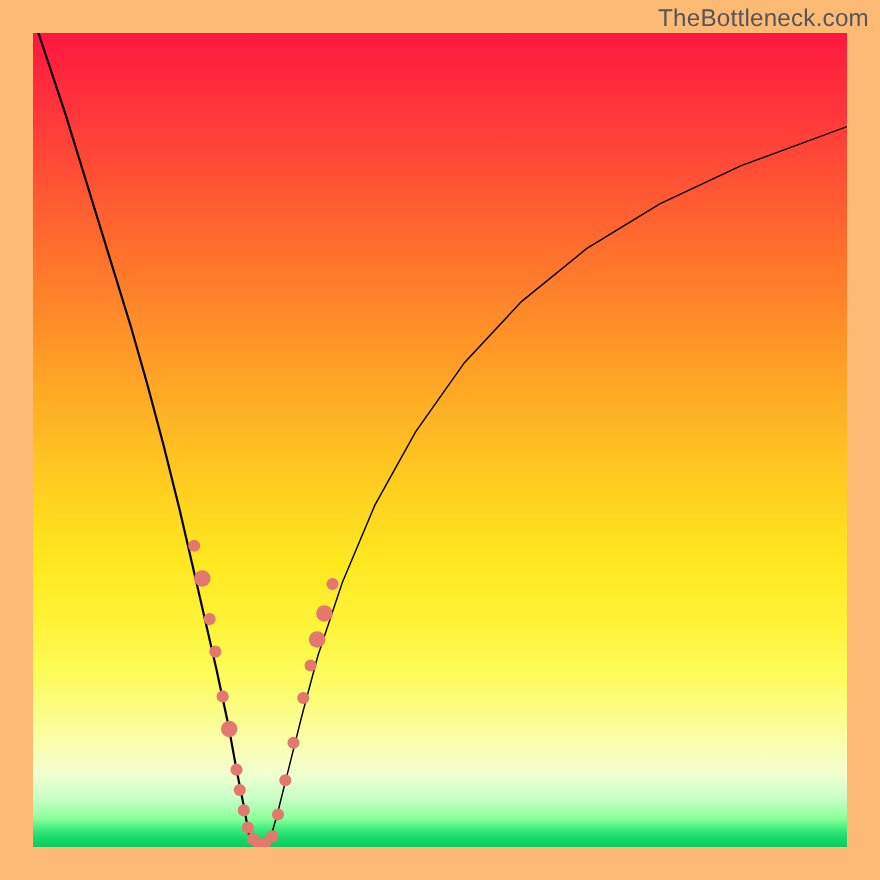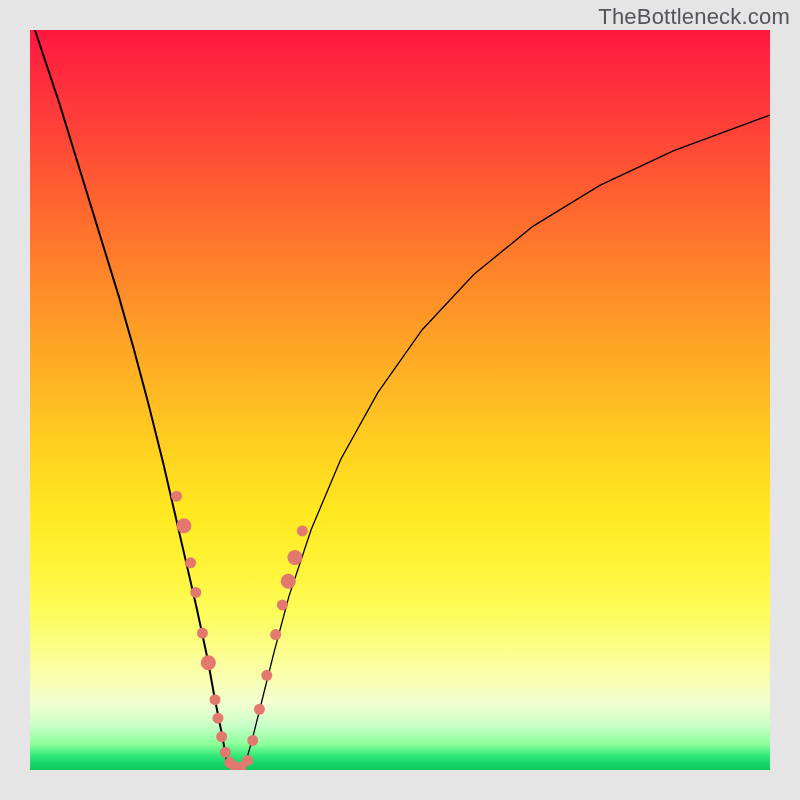--- a/index.html
+++ b/index.html
@@ -7,21 +7,21 @@
     padding: 0;
     width: 800px;
     height: 800px;
     overflow: hidden;
     background: #000;
     font-family: Arial, Helvetica, sans-serif;
   }
   .frame {
     position: absolute;
     inset: 0;
-    background: #e5e5e5;
+    background: #fdba74;
   }
   .plot-area {
     position: absolute;
     left: 30px;
     top: 30px;
     width: 740px;
     height: 740px;
     overflow: hidden;
   }
   .gradient-bg {

